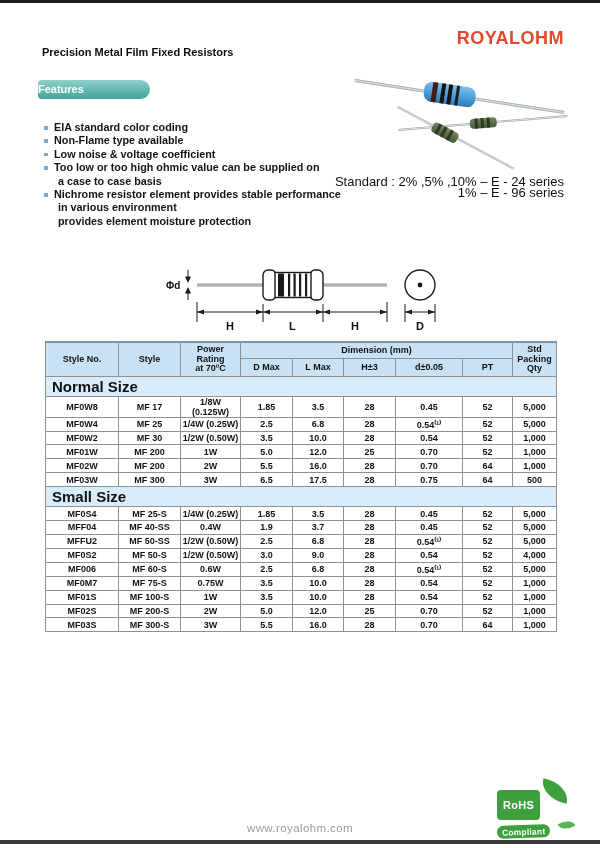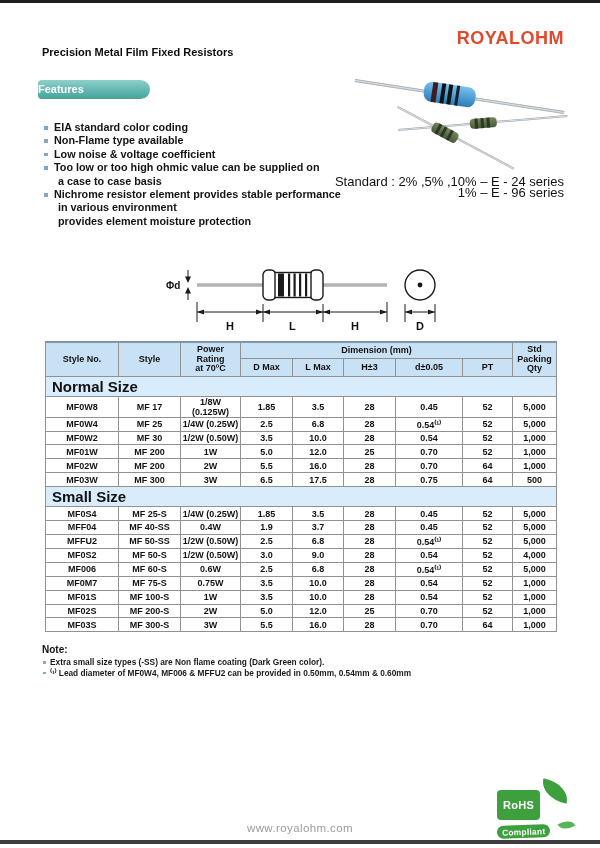--- a/index.html
+++ b/index.html
@@ -364,27 +364,20 @@
           <td>5.5</td>
           <td>16.0</td>
           <td>28</td>
           <td>0.70</td>
           <td>64</td>
           <td>1,000</td>
         </tr>
       </tbody>
   </table>
 
-  <div class="note">
-    <div class="note-title">Note:</div>
-    <div>
-        <div class="note-item"><span class="bdot"></span>Extra small size types (-SS) are Non flame coating (Dark Green color).</div>
-        <div class="note-item"><span class="bdot"></span>⁽¹⁾ Lead diameter of MF0W4, MF006 &amp; MFFU2 can be provided in 0.50mm, 0.54mm &amp; 0.60mm</div>
-      </div>
-  </div>
 
   <div class="footer-url">www.royalohm.com</div>
   <div class="rohs">
     <div class="leaf-big"></div>
     <div class="leaf-small"></div>
     <div><span class="rohs-word">RoHS</span></div>
     <div><span class="rohs-pill">Compliant</span></div>
   </div>
 
   <div class="bottombar"></div>

